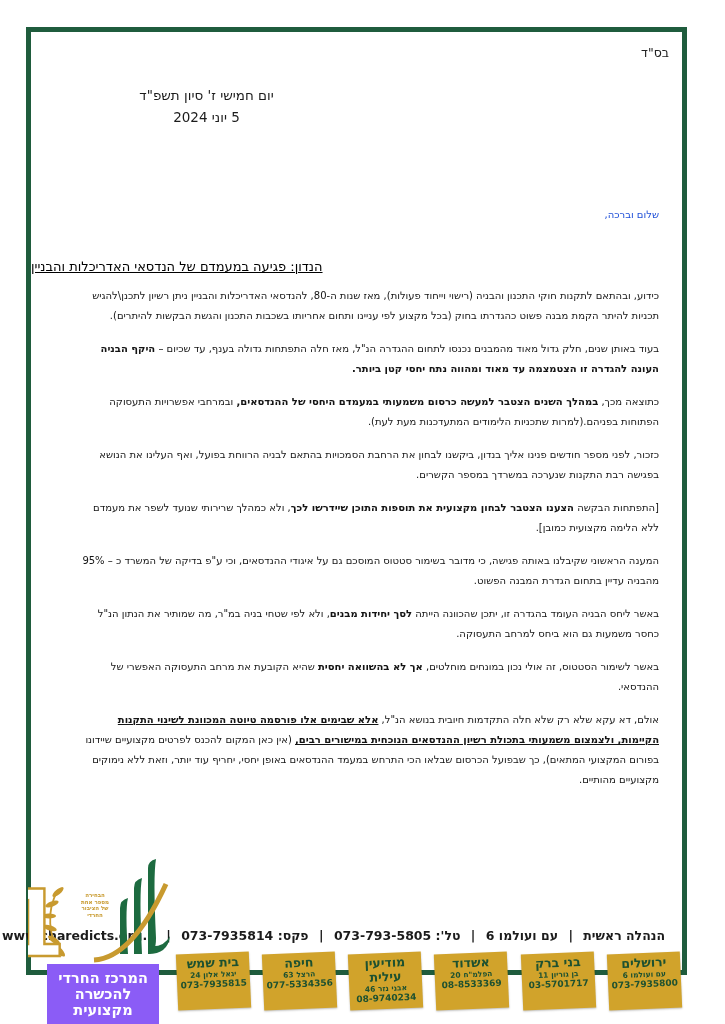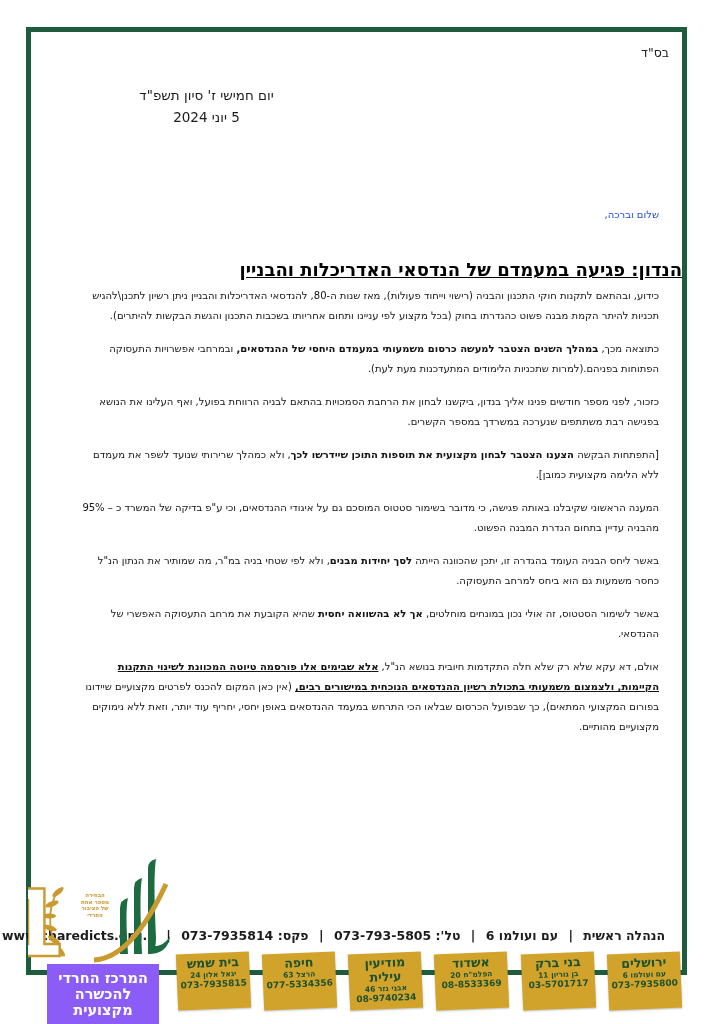--- a/index.html
+++ b/index.html
@@ -14,22 +14,22 @@
   }
   .bsd { position:absolute; top:13px; right:13px; font-size:12.5px; color:#222; }
   .date-block {
     position:absolute; top:52px; left:78px; width:195px; text-align:center;
     font-size:13.5px; line-height:22px; color:#1c1c1c;
   }
   .recipient { position:absolute; top:102px; right:23px; font-size:13.5px; line-height:22px; color:#111; }
   .recipient .b { font-weight:bold; }
   .greeting { position:absolute; top:177px; right:23px; font-size:10px; color:#1d4ed8; }
   .subject {
-    position:absolute; top:227px; left:0; right:0; text-align:right;
-    font-weight:bold; font-size:18px; color:#000;
+    position:absolute; top:227px; left:0; right:0; text-align:left;
+    font-weight:normal; font-size:13px; color:#000;
   }
   .subject span { text-decoration:underline; }
   .body-text {
     position:absolute; top:254px; right:23px; left:50px;
     font-size:10px; line-height:20px; text-align:right; color:#141414;
   }
   .body-text p { margin:0 0 13px 0; }
   .body-text .b { font-weight:bold; }
   .body-text .u { text-decoration:underline; }
   
@@ -80,22 +80,23 @@
 
 
   <div class="greeting">שלום וברכה,</div>
 
   <div class="subject">
     <span>הנדון: פגיעה במעמדם של הנדסאי האדריכלות והבניין</span>
   </div>
 
   <div class="body-text">
       <p><span>כידוע, ובהתאם לתקנות חוקי התכנון והבניה (רישוי וייחוד פעולות), מאז שנות ה-80, להנדסאי האדריכלות והבניין ניתן רשיון לתכנן\להגיש תכניות להיתר הקמת מבנה פשוט כהגדרתו בחוק (בכל מקצוע לפי עניינו ותחום אחריותו בשכבות התכנון והגשת הבקשות להיתרים).</span></p>
+      <p><span>בעוד באותן שנים, חלק גדול מאוד מהמבנים נכנסו לתחום ההגדרה הנ"ל, מאז חלה התפתחות גדולה בענף, עד שכיום – </span><span class="b">היקף הבניה העונה להגדרה זו הצטמצמה עד מאוד ומהווה נתח יחסי קטן ביותר.</span></p>
       <p><span>כתוצאה מכך, </span><span class="b">במהלך השנים הצטבר למעשה כרסום משמעותי במעמדם היחסי של ההנדסאים,</span><span> ובמרחבי אפשרויות התעסוקה הפתוחות בפניהם.(למרות שתכניות הלימודים המתעדכנות מעת לעת).</span></p>
-      <p><span>כזכור, לפני מספר חודשים פנינו אליך בנדון, ביקשנו לבחון את הרחבת הסמכויות בהתאם לבניה הרווחת בפועל, ואף העלינו את הנושא בפגישה רבת משתתפים שנערכה במשרדך במספר הקשרים.</span></p>
+      <p><span>כזכור, לפני מספר חודשים פנינו אליך בנדון, ביקשנו לבחון את הרחבת הסמכויות בהתאם לבניה הרווחת בפועל, ואף העלינו את הנושא בפגישה רבת התקנות שנערכה במשרדך במספר הקשרים.</span></p>
       <p><span>[התפתחות הבקשה </span><span class="b">הצענו הצטבר לבחון מקצועית את תוספות התוכן שיידרשו לכך</span><span>, ולא כמהלך שרירותי שנועד לשפר את מעמדם ללא הלימה מקצועית כמובן].</span></p>
       <p><span>המענה הראשוני שקיבלנו באותה פגישה, כי מדובר בשימור סטטוס המוסכם גם על איגודי ההנדסאים, וכי ע"פ בדיקה של המשרד כ – 95% מהבניה עדיין בתחום הגדרת המבנה הפשוט.</span></p>
       <p><span>באשר ליחס הבניה העומד בהגדרה זו, יתכן שהכוונה הייתה </span><span class="b">לסך יחידות מבנים</span><span>, ולא לפי שטחי בניה במ"ר, מה שמותיר את הנתון הנ"ל כחסר משמעות גם הוא ביחס למרחב התעסוקה.</span></p>
       <p><span>באשר לשימור הסטטוס, זה אולי נכון במונחים מוחלטים, </span><span class="b">אך לא בהשוואה יחסית</span><span> שהיא הקובעת את מרחב התעסוקה האפשרי של ההנדסאי.</span></p>
       <p><span>אולם, דא עקא שלא רק שלא חלה התקדמות חיובית בנושא הנ"ל, </span><span class="b u">אלא שבימים אלו פורסמה טיוטה המכוונת לשינוי התקנות הקיימות, ולצמצום משמעותי בתכולת רשיון ההנדסאים הנוכחית במישורים רבים,</span><span> (אין כאן המקום להכנס לפרטים מקצועיים שיידונו בפורום המקצועי המתאים), כך שבפועל הכרסום שבלאו הכי התרחש במעמד ההנדסאים באופן יחסי, יחריף עוד יותר, וזאת ללא נימוקים מקצועיים מהותיים.</span></p>
     </div>
 
   <div class="contact-line">
     <span class="part">הנהלה ראשית</span>
     <span class="sep">|</span>

